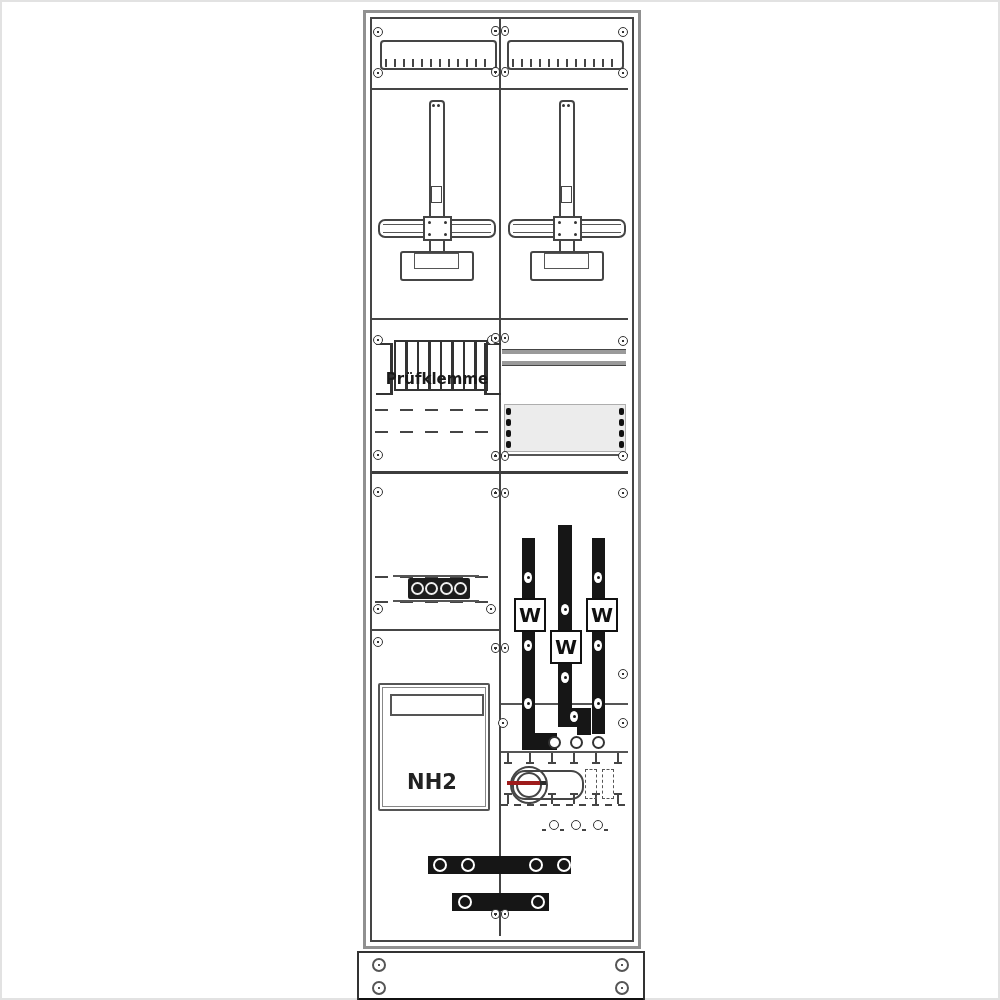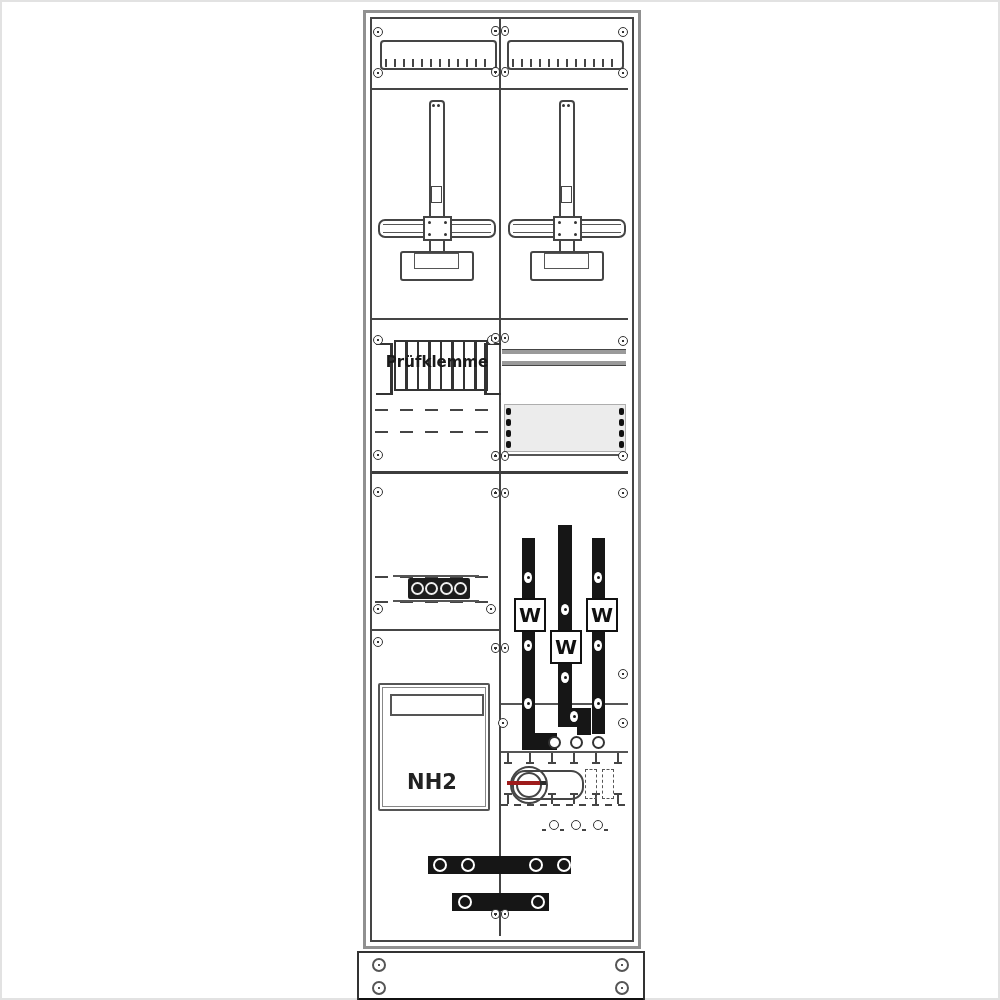--- a/index.html
+++ b/index.html
@@ -135,21 +135,21 @@
   <div class="abs brkL" style="left:376px;top:343px;"></div>
   <div class="abs term" style="left:394px;top:340px;"></div>
   <div class="abs term" style="left:406px;top:340px;"></div>
   <div class="abs term" style="left:417px;top:340px;"></div>
   <div class="abs term" style="left:429px;top:340px;"></div>
   <div class="abs term" style="left:440px;top:340px;"></div>
   <div class="abs term" style="left:452px;top:340px;"></div>
   <div class="abs term" style="left:463px;top:340px;"></div>
   <div class="abs term" style="left:475px;top:340px;"></div>
   <div class="abs brkR" style="left:484px;top:343px;"></div>
-  <div class="abs pk-label" style="left:380px;top:353px;">Prüfklemme</div>
+  <div class="abs pk-label" style="left:380px;top:370px;">Prüfklemme</div>
 
   <div class="abs dashh" style="left:375px;top:409px;width:122px;"></div>
   <div class="abs dashh" style="left:375px;top:431px;width:122px;"></div>
 
   <div class="abs dinrail" style="left:502px;top:349px;"></div>
   <div class="abs graybox" style="left:504px;top:404px;">
     <div class="bdot" style="left:1px;top:3px;"></div>
       <div class="bdot" style="left:1px;top:14px;"></div>
     <div class="bdot" style="left:1px;top:25px;"></div>
       <div class="bdot" style="left:1px;top:36px;"></div>

